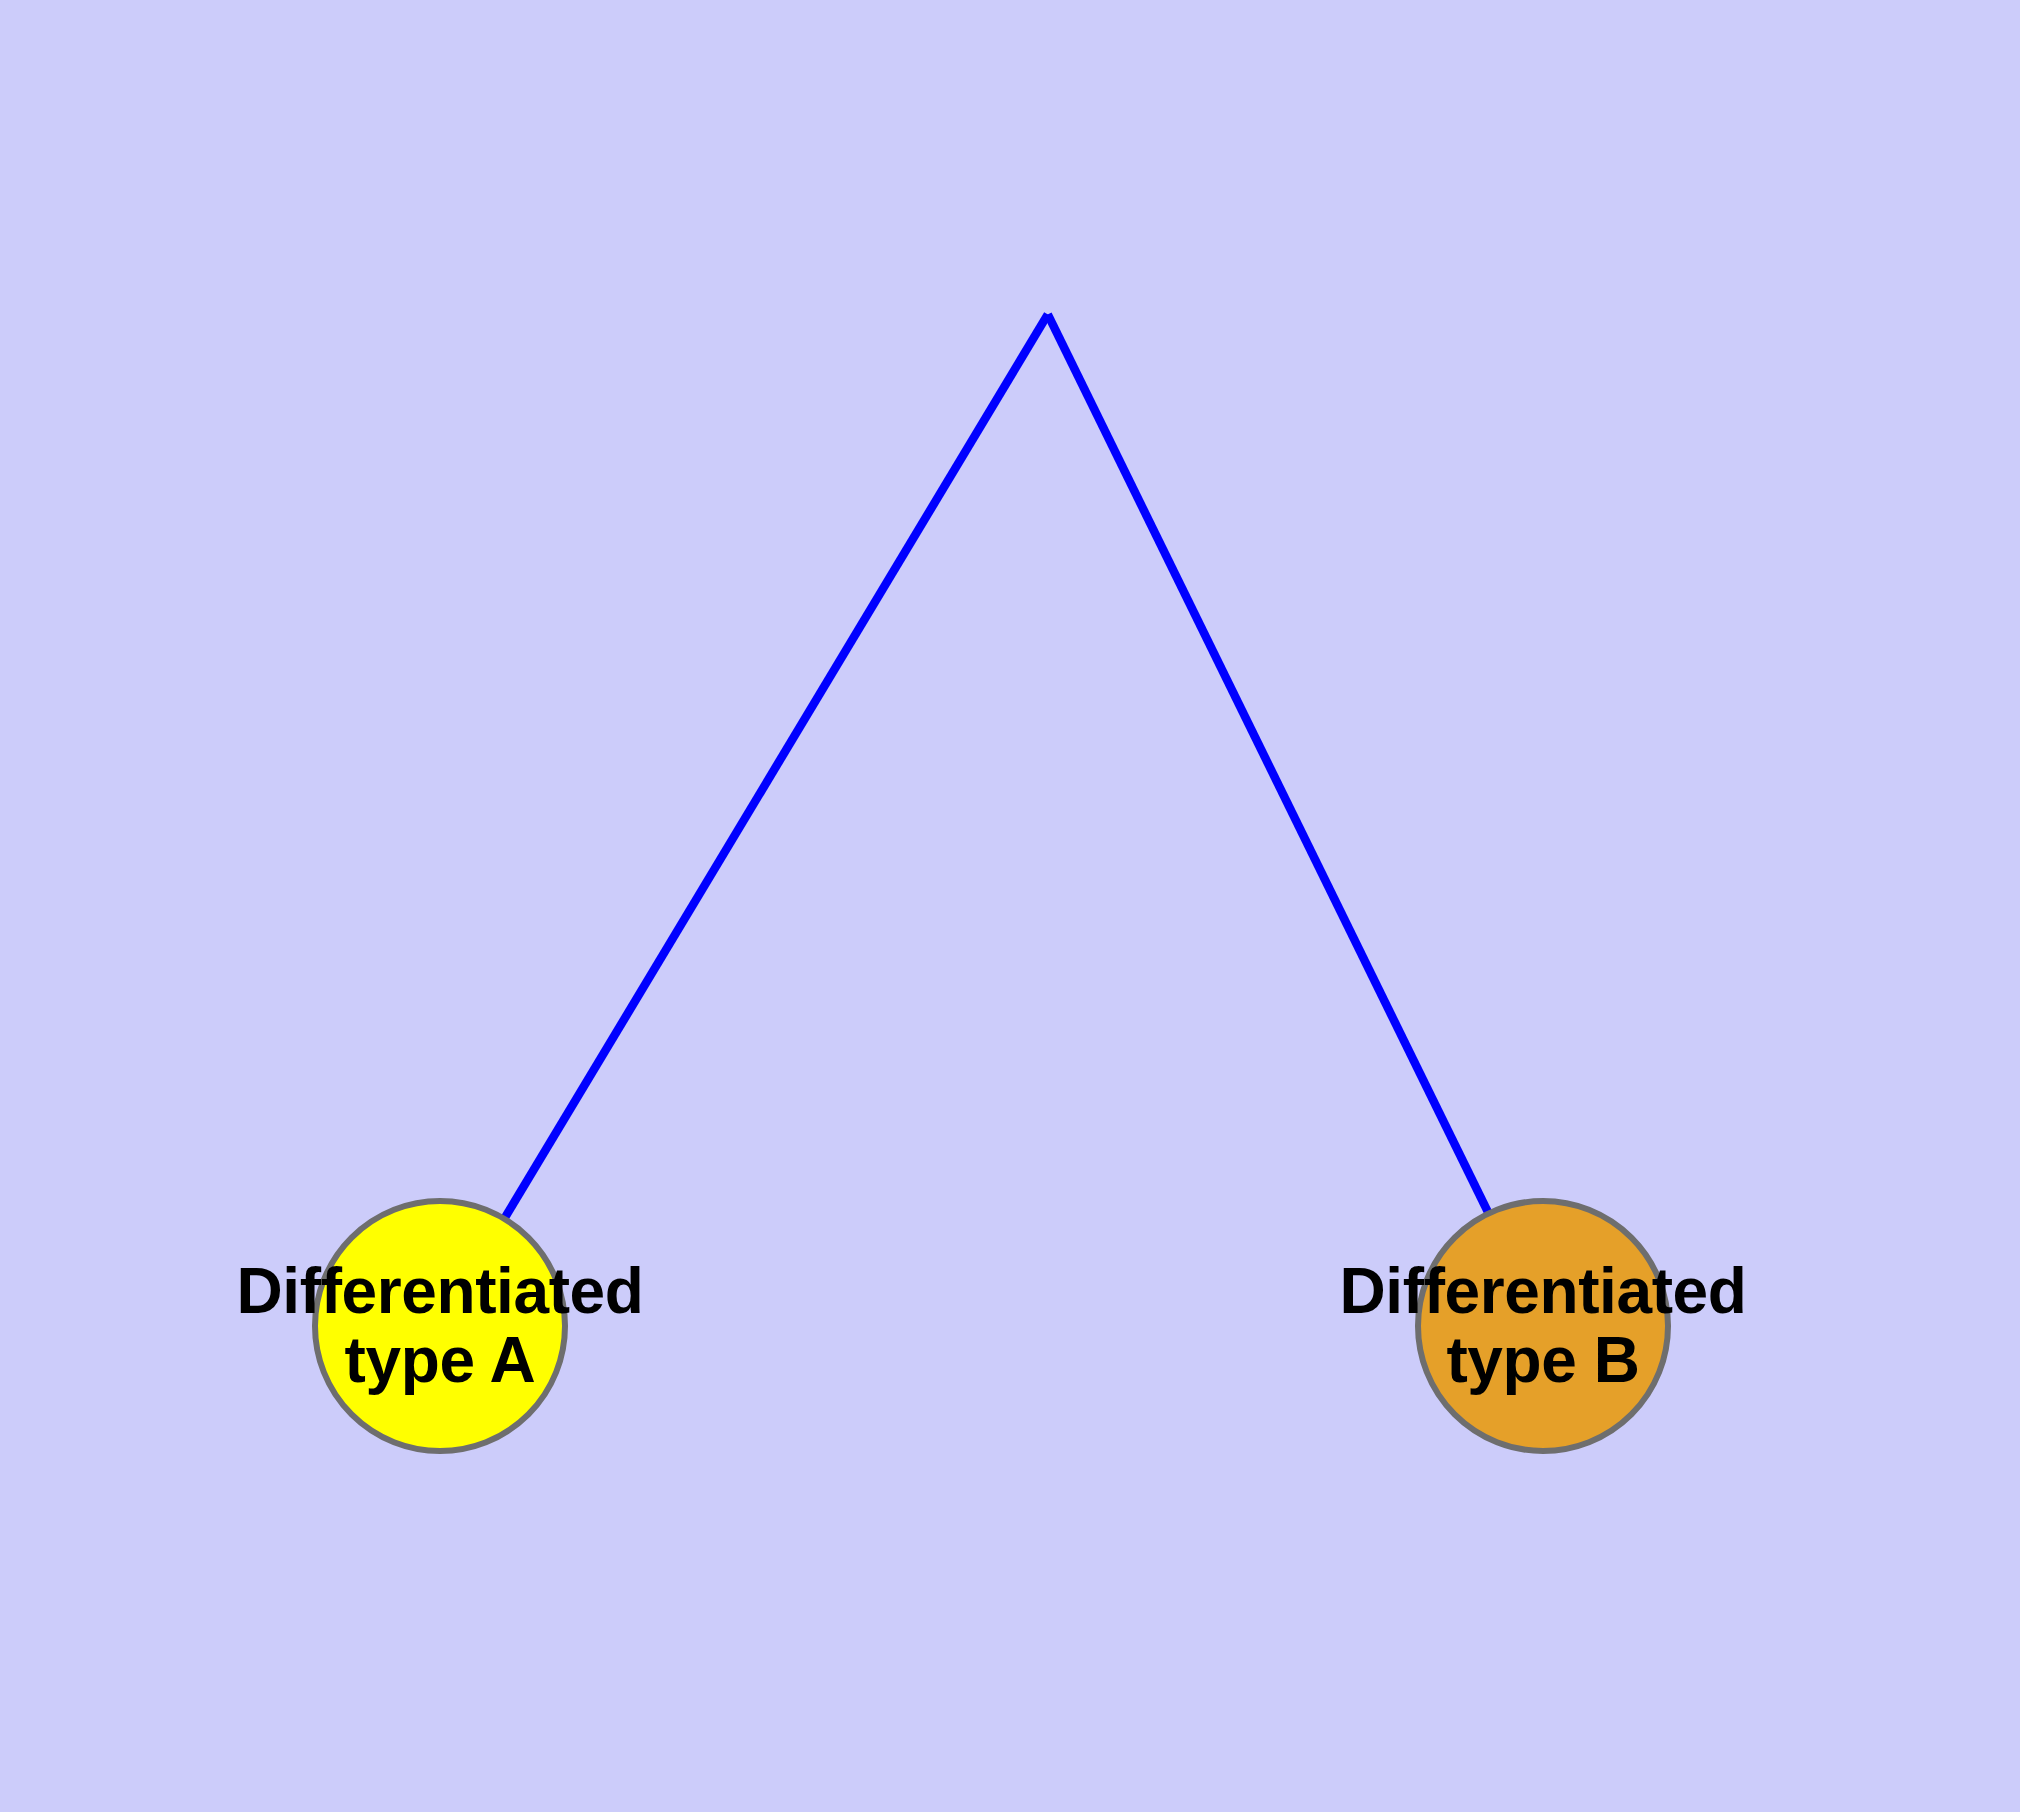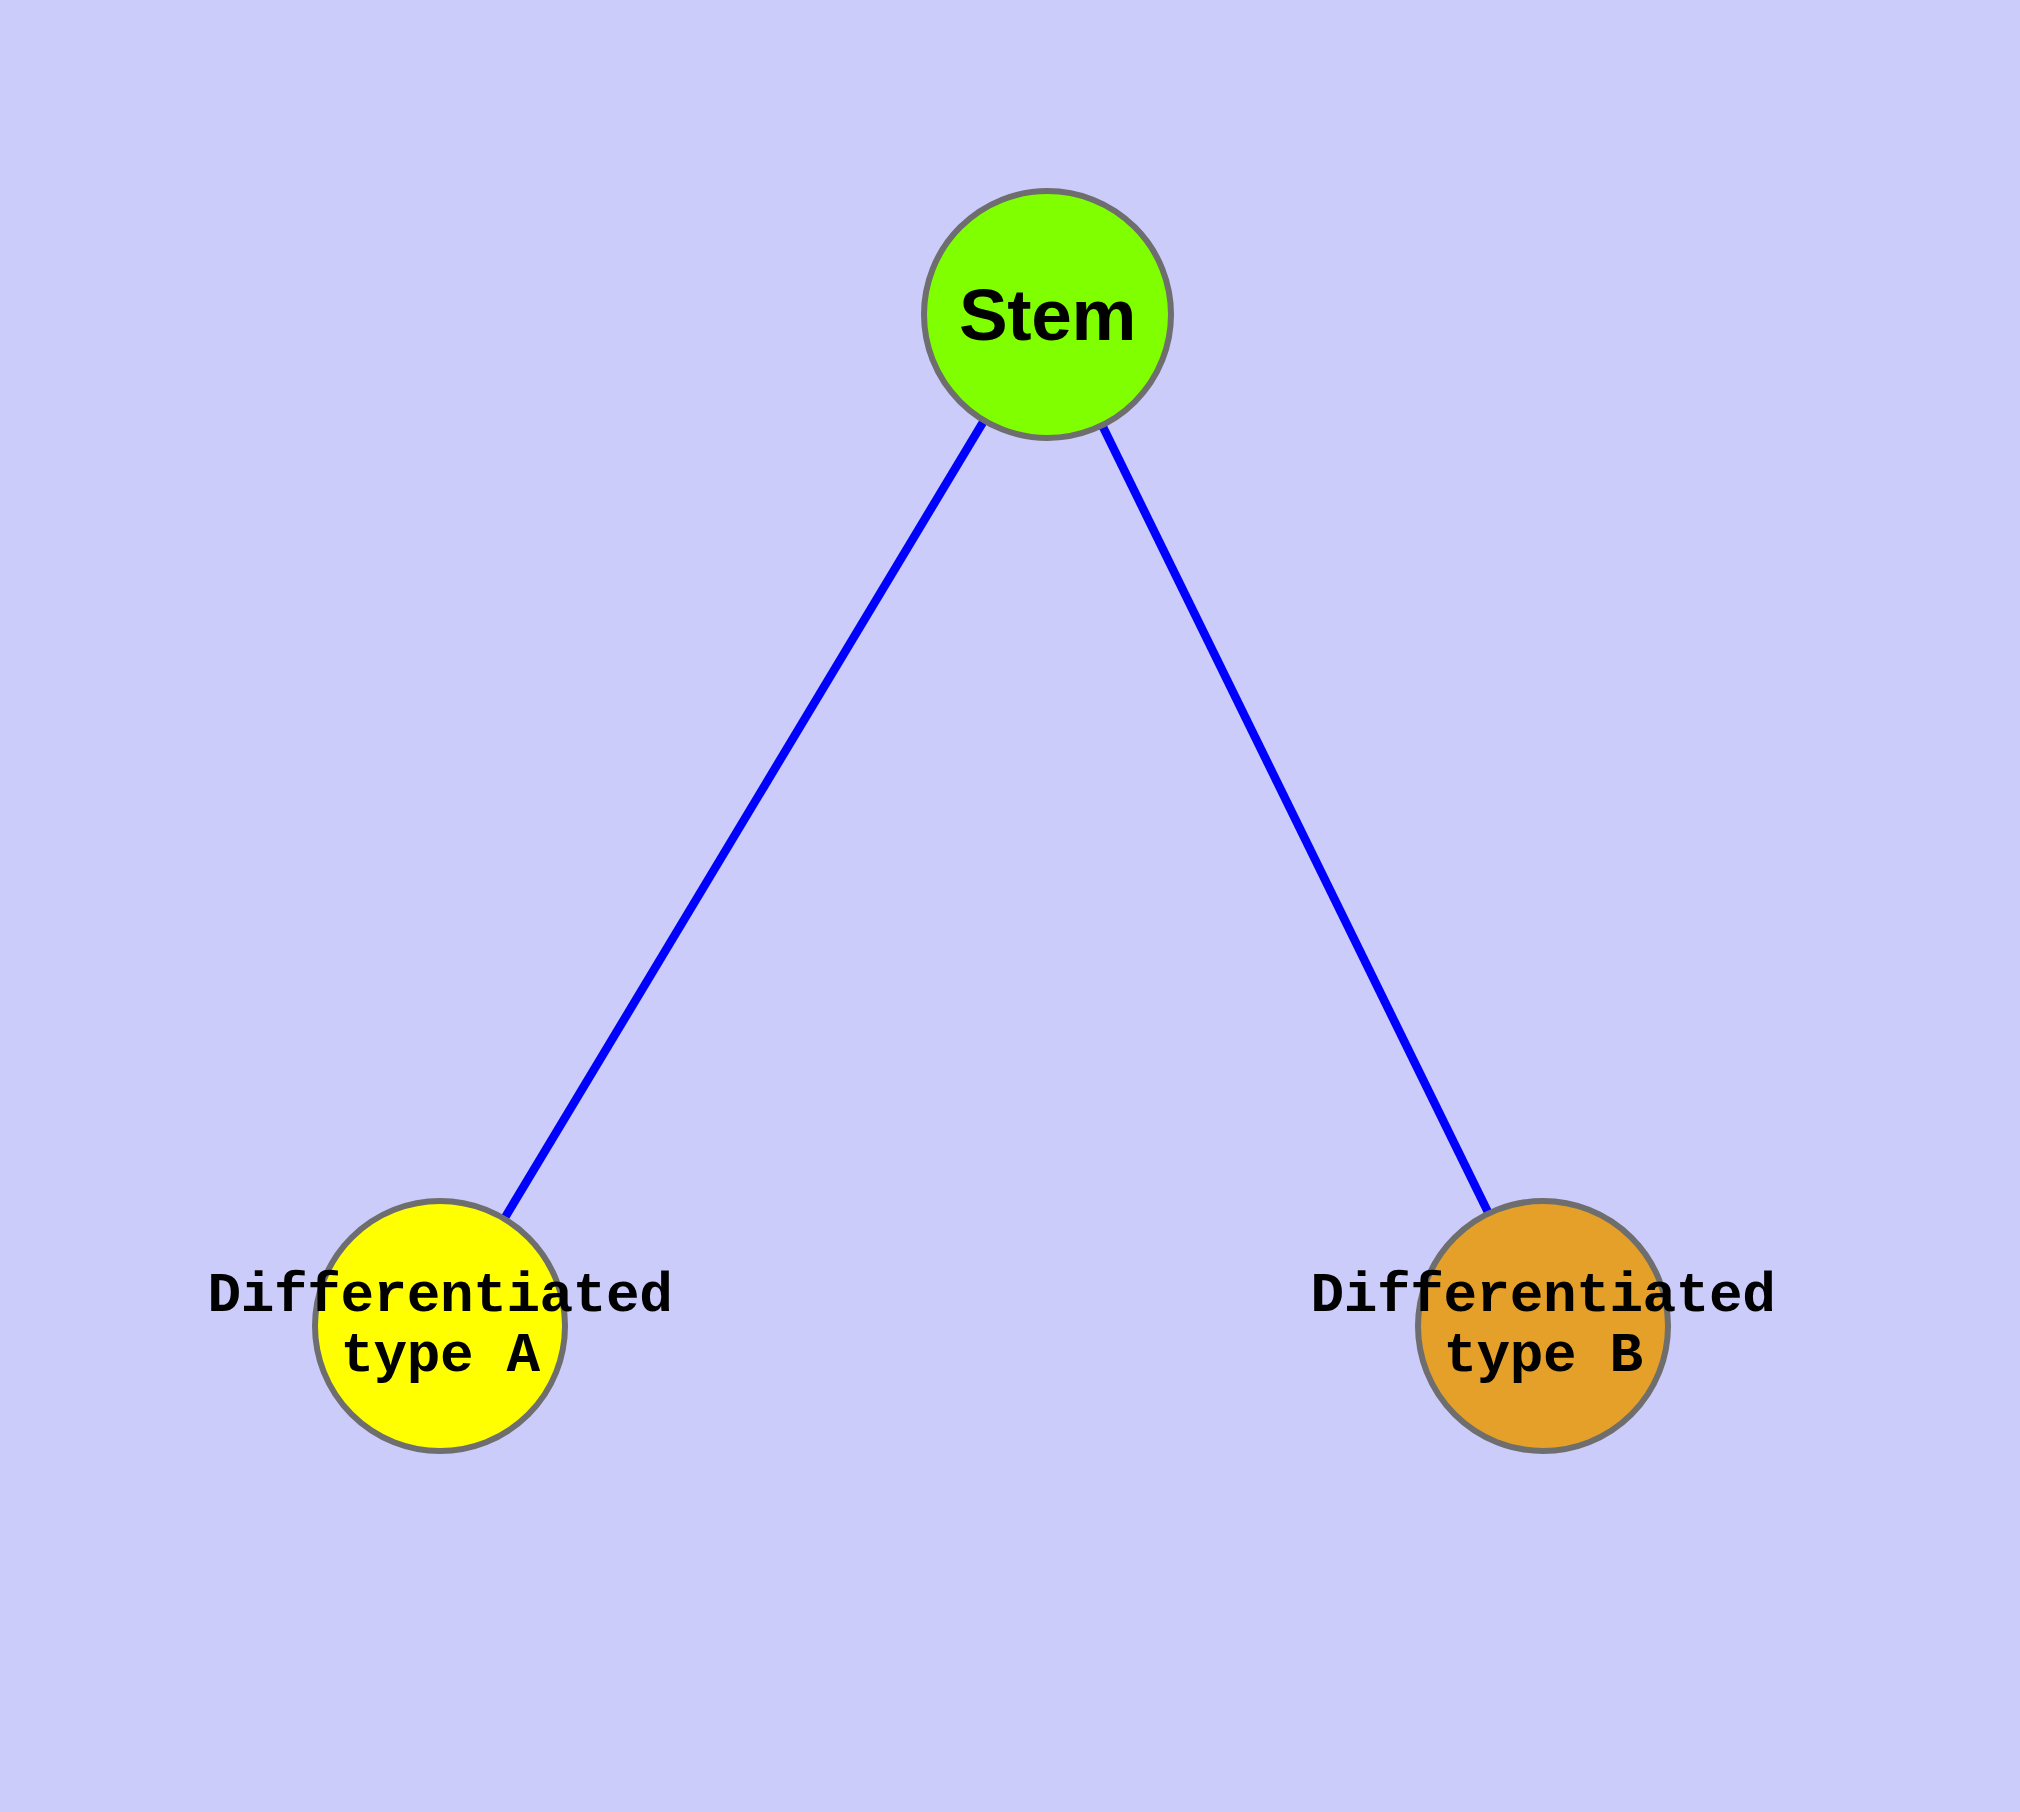--- a/index.html
+++ b/index.html
@@ -44,37 +44,34 @@
     transform: translate(-50%, -50%);
     white-space: nowrap;
     text-align: center;
     font-weight: bold;
     color: #000000;
     line-height: 1.08;
     letter-spacing: -0.4px;
     pointer-events: none;
   }
   .label-stem { font-size: 73px; }
-  .label-wide { font-size: 56px; font-family: Liberation Mono, monospace; }
+  .label-wide { font-size: 64px; }
 </style>
 </head>
 <body>
 
 <div id="canvas" style="width: 2021px; height: 1812px;">
 
   <div id="graph-bg" style="background: rgb(204, 204, 250);"></div>
 
   <svg id="edge-layer" viewBox="0 0 2384 2138" xmlns="http://www.w3.org/2000/svg">
     <line id="edge-stem-a" x1="1236" y1="371" x2="519" y2="1564" stroke="#0000FF" stroke-width="10" stroke-linecap="butt"></line>
     <line id="edge-stem-b" x1="1236" y1="371" x2="1821" y2="1564" stroke="#0000FF" stroke-width="10" stroke-linecap="butt"></line>
   </svg>
 
-  <div class="node" id="node-stem" style="left: 921px; top: 188px; width: 253px; height: 253px; background: rgb(127, 255, 0); border: 6px solid rgb(110, 110, 110);">
-    <span class="node-label label-stem" style="color: rgb(0, 0, 0);">Stem</span>
-  </div>
 
   <div class="node" id="node-diff_a" style="left: 312px; top: 1198px; width: 256px; height: 256px; background: rgb(255, 255, 0); border: 6px solid rgb(110, 110, 110);">
     <span class="node-label label-wide" style="color: rgb(0, 0, 0);">Differentiated<br>type A</span>
   </div>
 
   <div class="node" id="node-diff_b" style="left: 1415px; top: 1198px; width: 256px; height: 256px; background: rgb(229, 160, 41); border: 6px solid rgb(110, 110, 110);">
     <span class="node-label label-wide" style="color: rgb(0, 0, 0);">Differentiated<br>type B</span>
   </div>
 
 </div>

